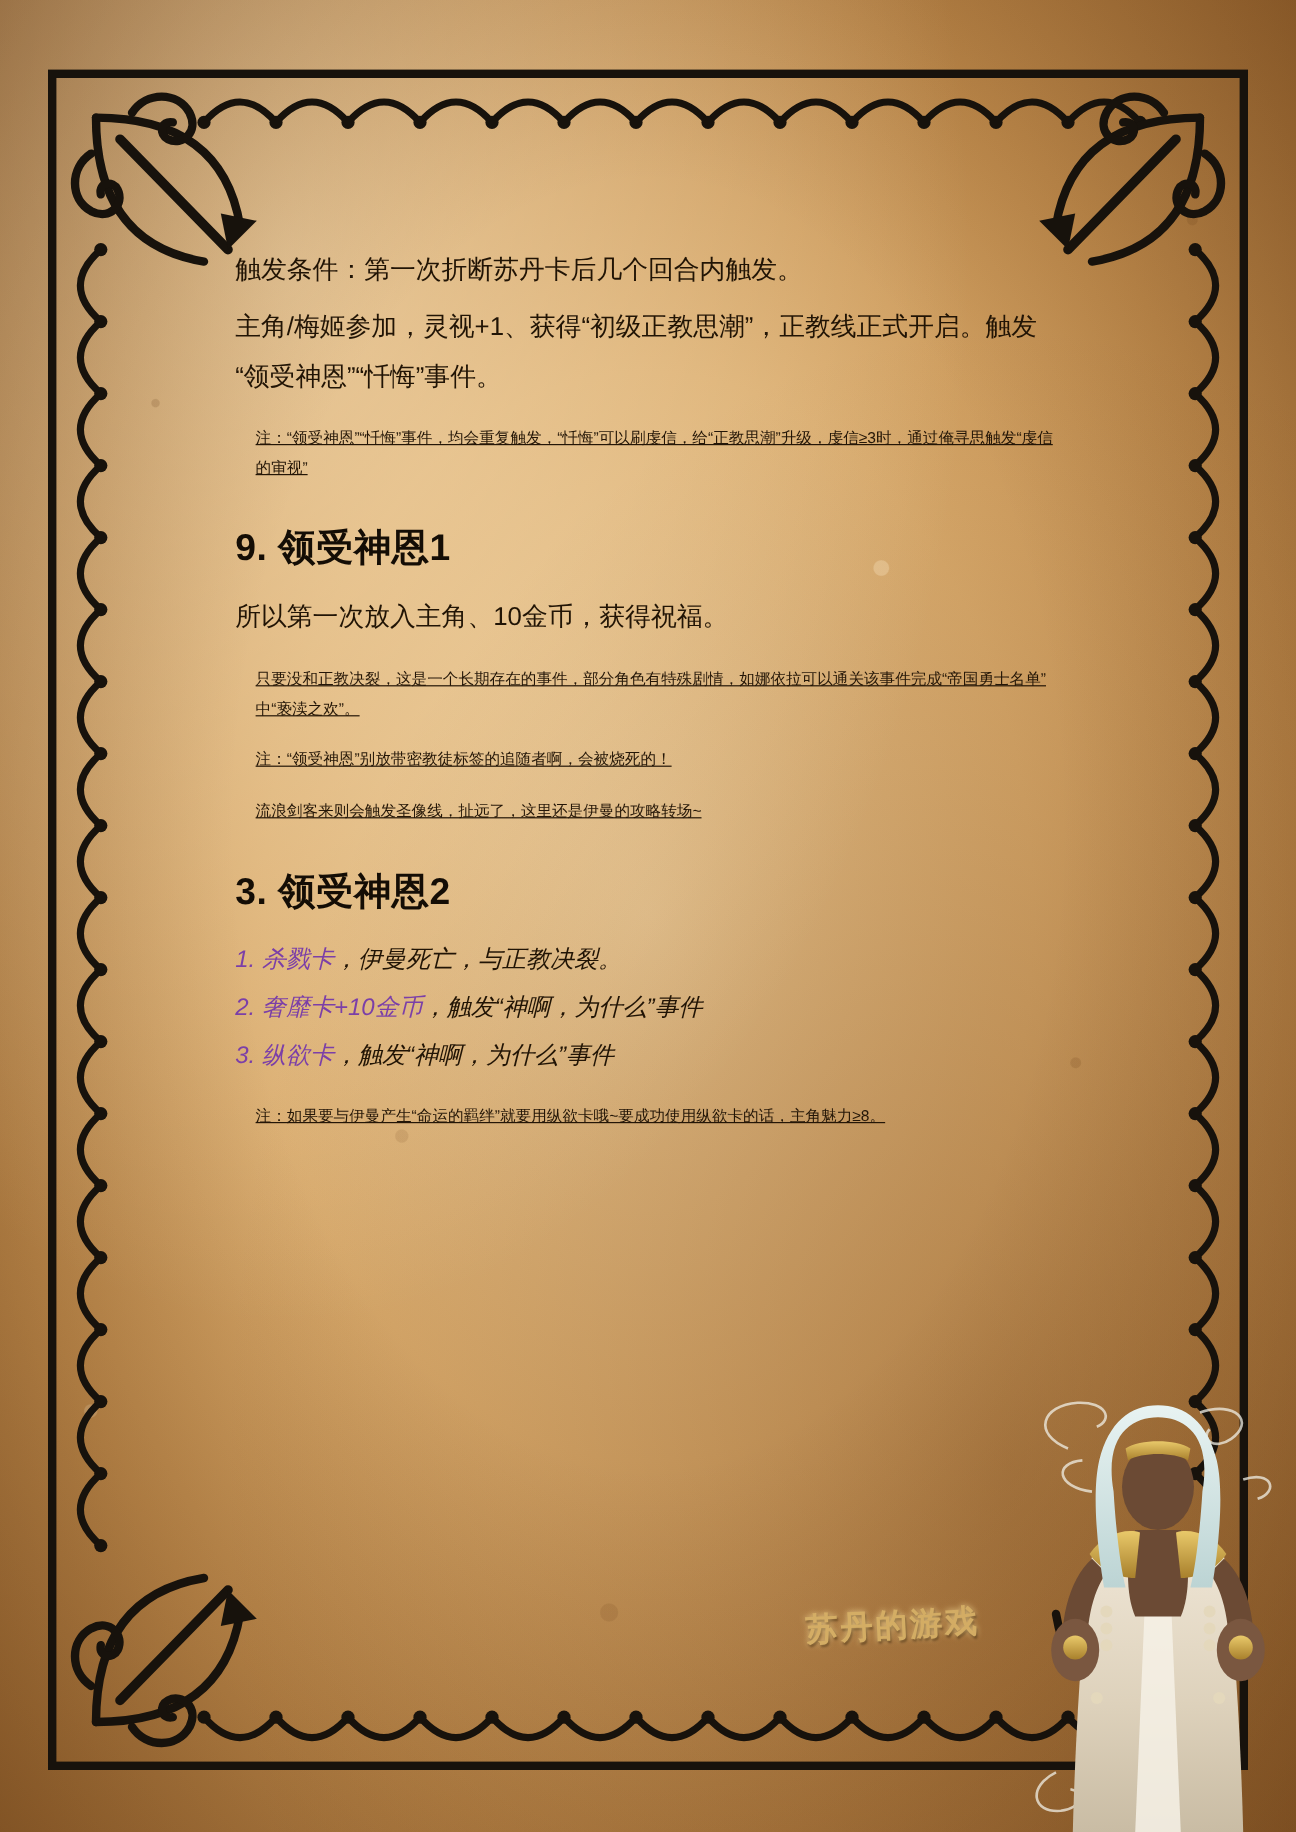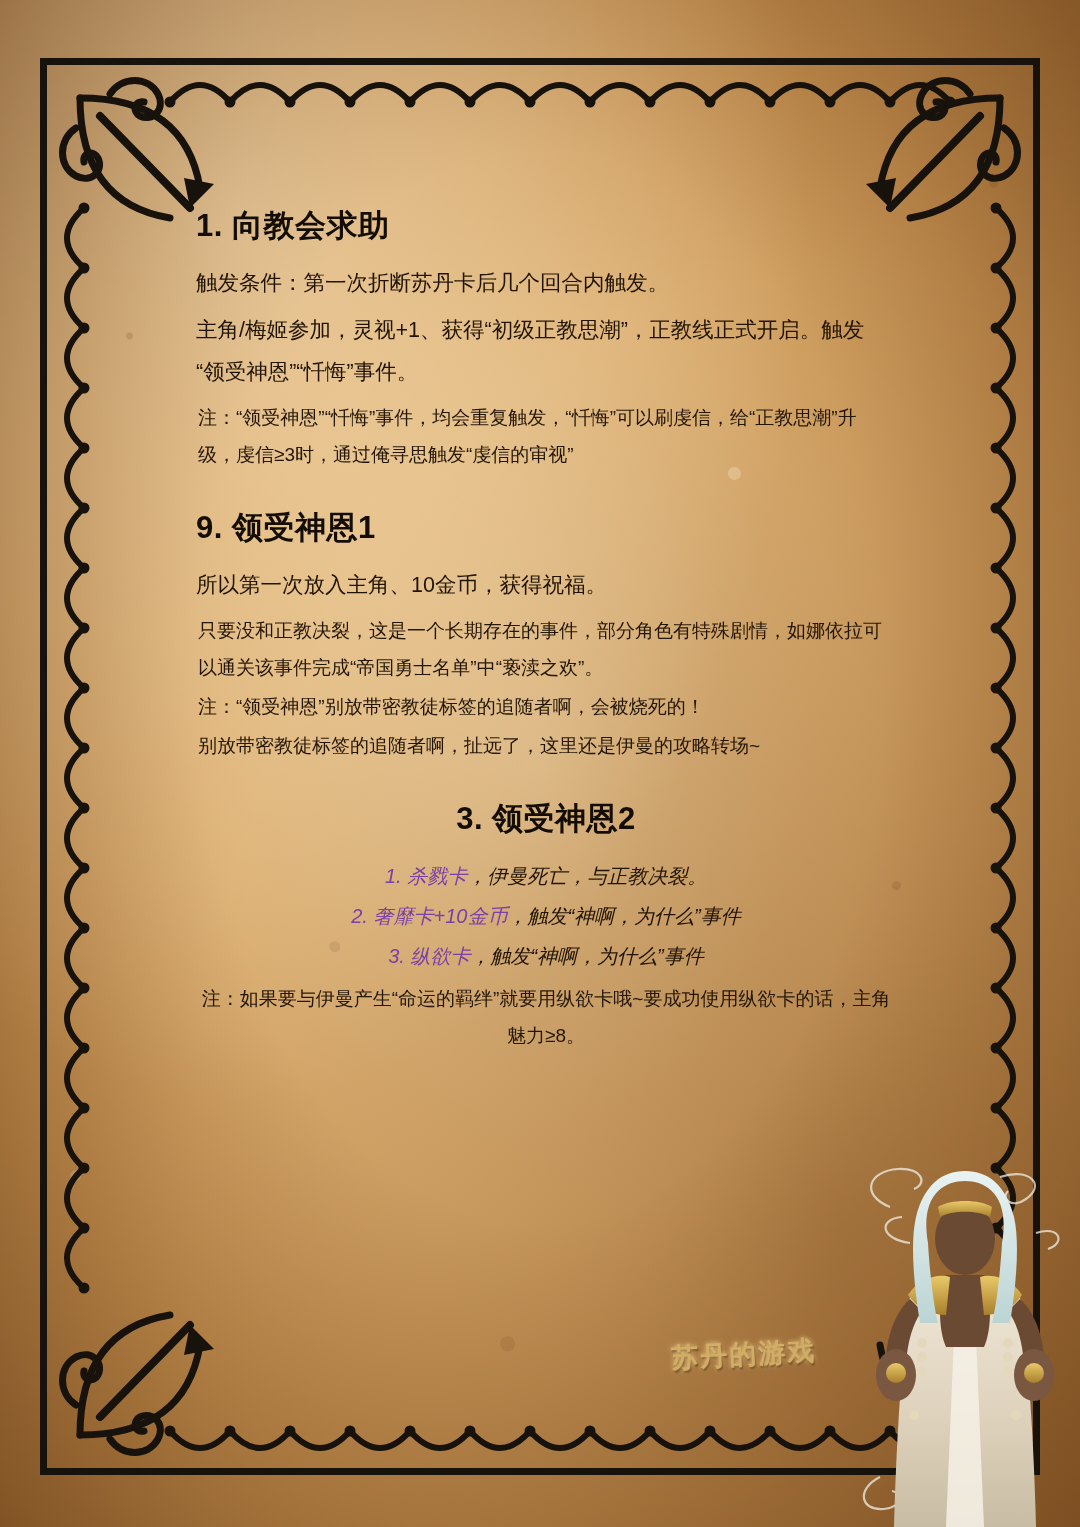--- a/index.html
+++ b/index.html
@@ -75,33 +75,34 @@
     color: #1b1208;
   }
   .sec-title {
     font-size: 31px;
     font-weight: bold;
     letter-spacing: .5px;
     margin: 0 0 16px 0;
     color: #140d05;
   }
   .section { margin-bottom: 34px; }
-  .section:last-child { margin-bottom: 0; text-align: center; }
+  .section:last-child { margin-bottom: 0; }
 
   p.big {
     font-size: 21.5px;
     line-height: 1.92;
     margin: 0 4px 6px 0;
     color: #211405;
   }
   p.note {
-    font-size: 19px;
+    font-size: 13px;
     line-height: 1.95;
-    margin: 2px;
+    margin: 17px;
     color: #241607;
+    text-decoration: underline;
   }
 
   ul.choices {
     list-style: none;
     margin: 6px 0 4px 0;
     padding: 0;
     font-style: italic;
   }
   ul.choices li {
     font-size: 20px;
@@ -264,32 +265,31 @@
       <path d="M40,40 C40,110 70,150 130,160"></path>
       <path d="M40,40 C110,40 150,70 160,130"></path>
       <path d="M36,70 C18,82 18,108 36,118 C52,126 64,112 58,100 C54,92 42,94 44,104"></path>
       <path d="M70,36 C82,18 108,18 118,36 C126,52 112,64 100,58 C92,54 94,42 104,44"></path>
     </g>
   </svg>
 
   <div class="content">
 
     <section class="section">
-      <h2 class="sec-title">1. 向教会求助</h2>
       <p class="big">触发条件：第一次折断苏丹卡后几个回合内触发。</p>
       <p class="big">主角/梅姬参加，灵视+1、获得“初级正教思潮”，正教线正式开启。触发“领受神恩”“忏悔”事件。</p>
       <p class="note">注：“领受神恩”“忏悔”事件，均会重复触发，“忏悔”可以刷虔信，给“正教思潮”升级，虔信≥3时，通过俺寻思触发“虔信的审视”</p>
     </section>
 
     <section class="section">
       <h2 class="sec-title">9. 领受神恩1</h2>
       <p class="big">所以第一次放入主角、10金币，获得祝福。</p>
       <p class="note">只要没和正教决裂，这是一个长期存在的事件，部分角色有特殊剧情，如娜依拉可以通关该事件完成“帝国勇士名单”中“亵渎之欢”。</p>
       <p class="note">注：“领受神恩”别放带密教徒标签的追随者啊，会被烧死的！</p>
-      <p class="note">别放带密教徒标签的追随者啊，扯远了，这里还是伊曼的攻略转场~</p>
+      <p class="note">流浪剑客来则会触发圣像线，扯远了，这里还是伊曼的攻略转场~</p>
     </section>
 
     <section class="section">
       <h2 class="sec-title">3. 领受神恩2</h2>
       <ul class="choices">
         <li>
           <span class="card-name">1.</span>
           <span class="card-name">杀戮卡</span><span>，伊曼死亡，与正教决裂。</span>
         </li>
         <li>

